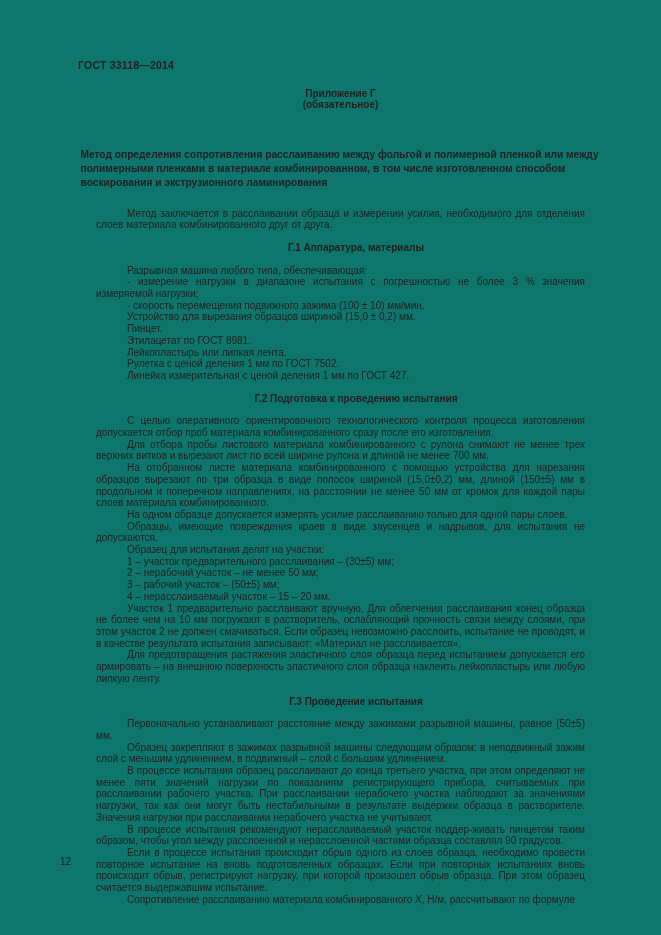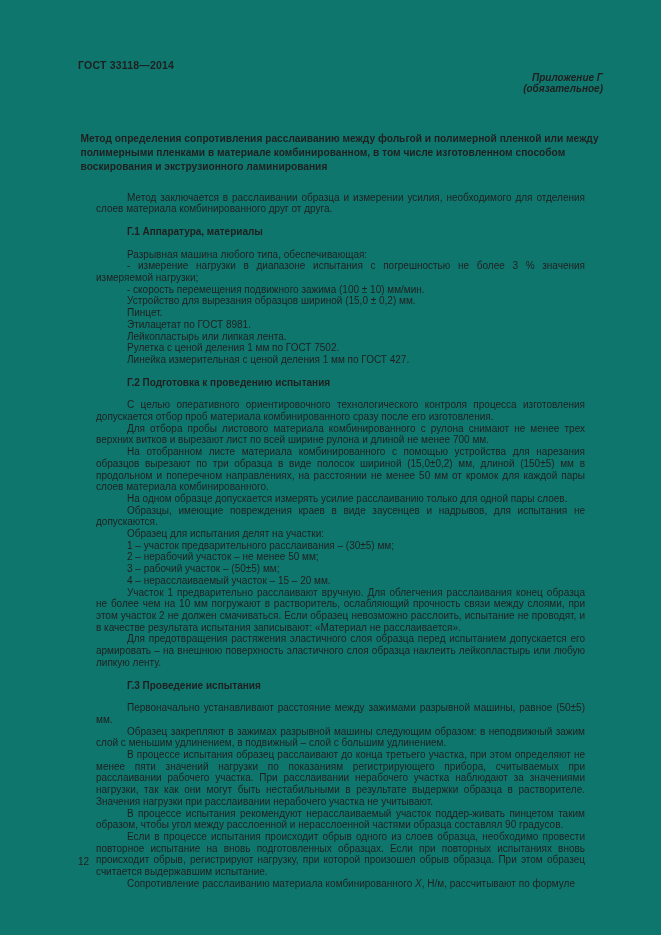--- a/index.html
+++ b/index.html
@@ -19,24 +19,23 @@
     line-height: 11.7px;
     padding: 60px 58px 0 78px;
     overflow: hidden;
   }
   .doc-header {
     font-weight: bold;
     font-size: 10.5px;
     letter-spacing: 0.2px;
   }
   .annex-block {
-    margin-top: 0;
-    text-align: right;
+    margin-top: 16px;
+    text-align: center;
     font-weight: bold;
-    font-style: italic;
   }
   .annex-block div { margin: 0; }
   .doc-title {
     margin: 37px auto 13px auto;
     max-width: 520px;
     text-align: left;
     font-weight: bold;
     font-size: 10.2px;
     line-height: 13.8px;
   }
@@ -44,26 +43,26 @@
   .para {
     margin: 0;
     text-align: justify;
     text-indent: 31px;
   }
   .heading {
     margin: 11px 0;
     font-weight: bold;
     font-size: 10px;
     text-indent: 31px;
-    text-align: left;
+    text-align: center;
   }
   .para em { font-style: italic; }
   .page-number {
     position: absolute;
-    left: 78px;
+    left: 60px;
     top: 856px;
     font-size: 10px;
   }
 </style>
 </head>
 <body>
 
 <div class="page">
   <div class="doc-header">ГОСТ 33118—2014</div>
 

